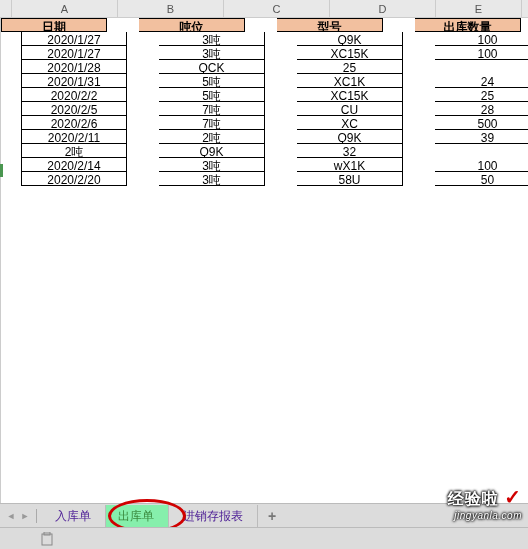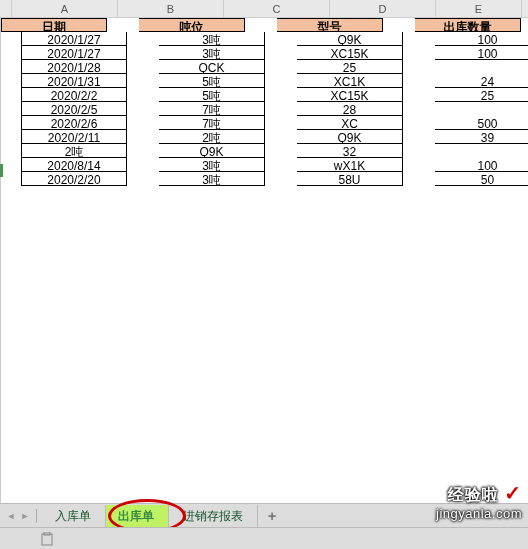--- a/index.html
+++ b/index.html
@@ -108,29 +108,29 @@
     }
     .divider {
       width: 1px;
       height: 14px;
       background: #aaa;
       margin: 0 4px;
     }
     .tab {
       padding: 3px 14px;
       font-size: 12px;
-      color: #14532d;
+      color: #4c1d95;
       border-right: 1px solid #bbb;
       background: #dcdcdc;
       line-height: 16px;
     }
     .tab.active {
-      background: #bef264;
+      background: #86efac;
       color: #3a8a3f;
-      font-weight: bold;
+      font-weight: normal;
       padding-left: 12px;
     }
     .tab-circle {
       position: absolute;
       bottom: 16px;
       left: 108px;
       width: 78px;
       height: 34px;
       border: 3px solid #d00000;
       border-radius: 50%;
@@ -175,21 +175,22 @@
       font-size: 16px;
       font-weight: bold;
       letter-spacing: 1px;
     }
     .watermark .check {
       color: #d00000;
       font-size: 20px;
       text-shadow: 0 0 2px #fff;
     }
     .watermark .line2 {
-      font-size: 13px;
+      font-size: 10px;
+      font-style: italic;
       letter-spacing: 0.5px;
     }
   </style>
 </head>
 <body>
 
 <div class="col-headers">
   <div class="row-header-spacer"></div>
   <div class="col-header colA">A</div>
   <div class="col-header colB">B</div>
@@ -267,20 +268,21 @@
       <div class="row data-row">
         <div class="cell colA">2020/2/2</div>
         <div class="cell colB">5吨</div>
         <div class="cell colC">XC15K</div>
         <div class="cell colD">25</div>
         <div class="cell colE cell-empty"></div>
       </div>
       <div class="row data-row">
         <div class="cell colA">2020/2/5</div>
         <div class="cell colB">7吨</div>
+        <div class="cell colC">CU</div>
         <div class="cell colD">28</div>
         <div class="cell colE cell-empty"></div>
       </div>
       <div class="row data-row">
         <div class="cell colA">2020/2/6</div>
         <div class="cell colB">7吨</div>
         <div class="cell colC">XC</div>
         <div class="cell colD">500</div>
         <div class="cell colE cell-empty"></div>
       </div>
@@ -291,21 +293,21 @@
         <div class="cell colD">39</div>
         <div class="cell colE cell-empty"></div>
       </div>
       <div class="row data-row">
         <div class="cell colB">2吨</div>
         <div class="cell colC">Q9K</div>
         <div class="cell colD">32</div>
         <div class="cell colE cell-empty"></div>
       </div>
       <div class="row data-row">
-        <div class="cell colA">2020/8/14</div>
+        <div class="cell colA">2020/2/14</div>
         <div class="cell colB">3吨</div>
         <div class="cell colC">wX1K</div>
         <div class="cell colD">100</div>
         <div class="cell colE cell-empty"></div>
       </div>
       <div class="row data-row">
         <div class="cell colA">2020/2/20</div>
         <div class="cell colB">3吨</div>
         <div class="cell colC">58U</div>
         <div class="cell colD">50</div>

